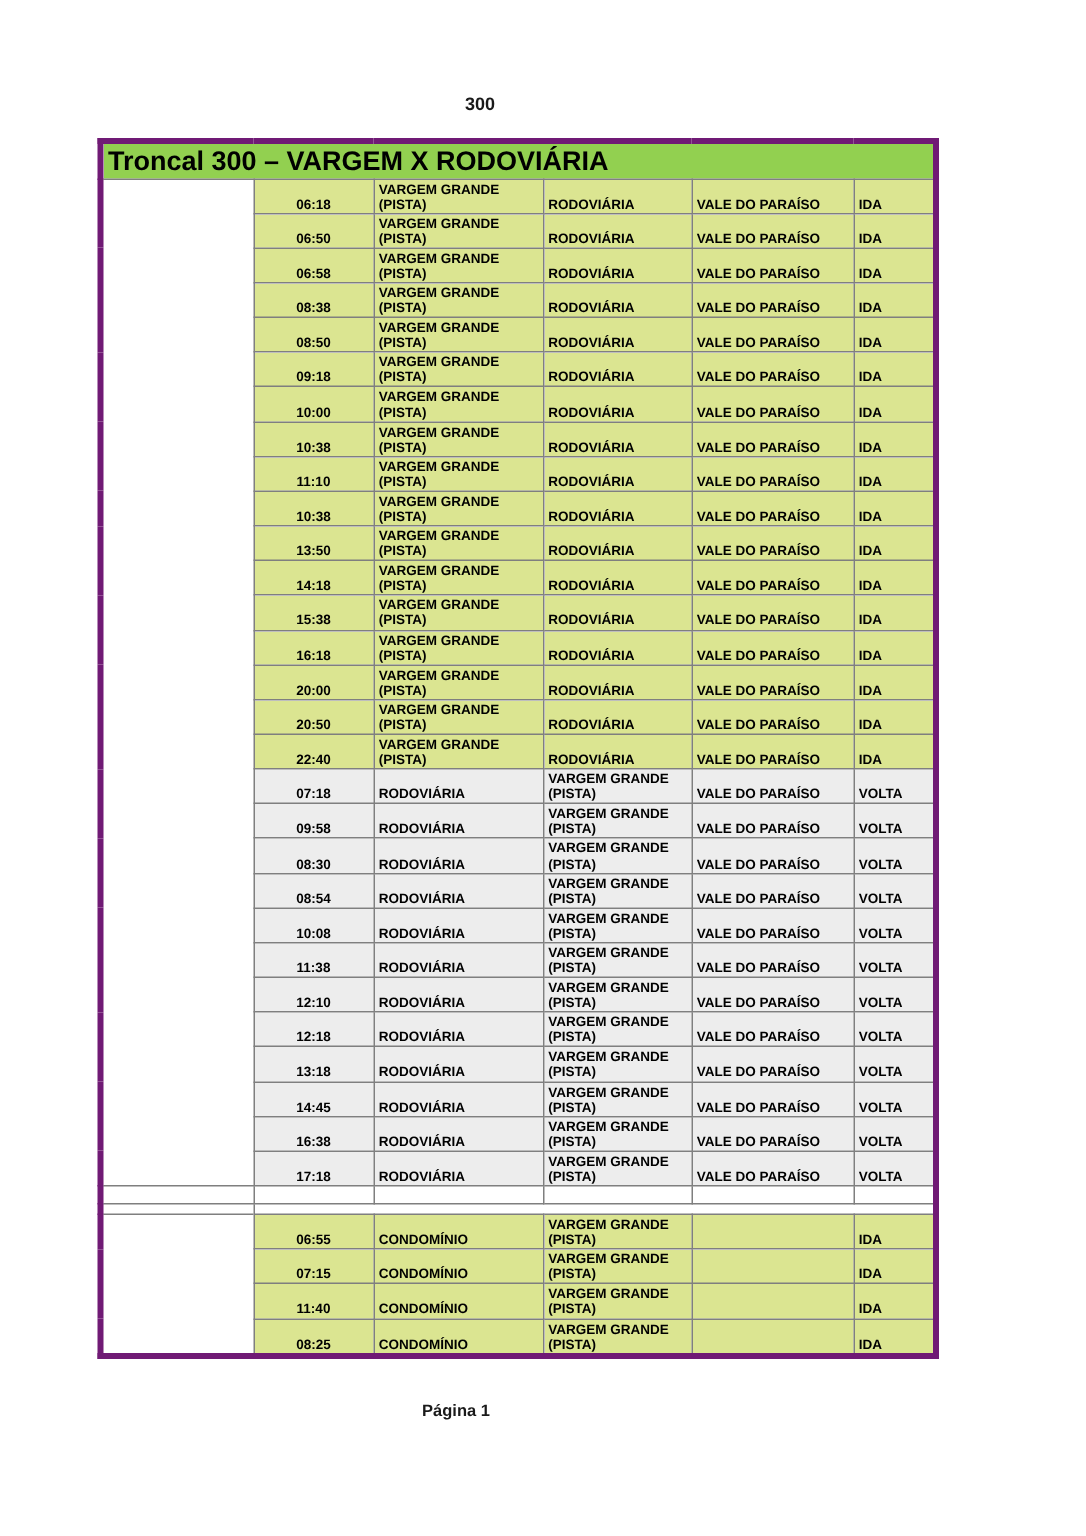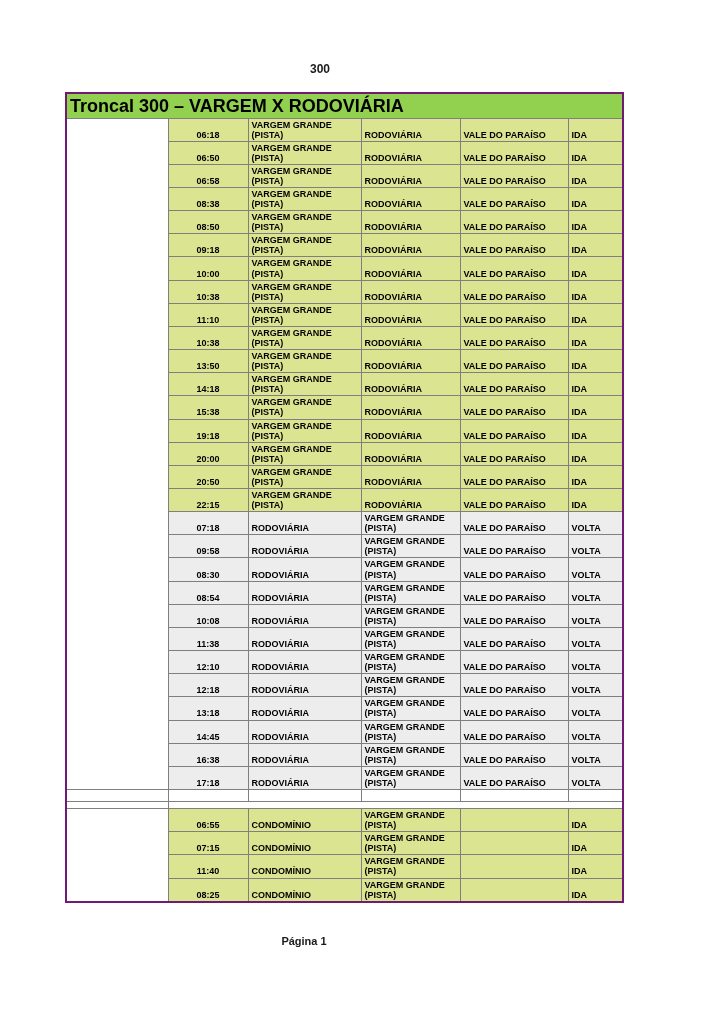--- a/index.html
+++ b/index.html
@@ -7,21 +7,21 @@
   body { font-family: "Liberation Sans", sans-serif; color: #000; position: relative; }
 
   .top-label {
     position: absolute; top: 62px; left: 0; width: 640px;
     text-align: center; font-size: 12px; font-weight: bold; color: #1a1a1a;
   }
 
   table.schedule {
     position: absolute; left: 65px; top: 92px;
     width: 557px; table-layout: fixed; border-collapse: collapse;
-    border: 2px solid #701a75;
+    border: 4px solid #701a75;
     font-size: 9px; font-weight: bold; line-height: 1.12;
   }
   table.schedule td {
     border: 1px solid var(--border, #7f7f7f);
     vertical-align: bottom; padding: 1px 3px;
     overflow: hidden; word-wrap: break-word;
   }
 
   td.title-cell {
     background: var(--title_bg, #92D050);
@@ -154,42 +154,42 @@
         <td class="data">IDA</td>
       </tr>
       <tr class="row sec-ida">
         <td class="data time-cell">15:38</td>
         <td class="data">VARGEM GRANDE (PISTA)</td>
         <td class="data">RODOVIÁRIA</td>
         <td class="data">VALE DO PARAÍSO</td>
         <td class="data">IDA</td>
       </tr>
       <tr class="row sec-ida">
-        <td class="data time-cell">19:18</td>
+        <td class="data time-cell">16:18</td>
         <td class="data">VARGEM GRANDE (PISTA)</td>
         <td class="data">RODOVIÁRIA</td>
         <td class="data">VALE DO PARAÍSO</td>
         <td class="data">IDA</td>
       </tr>
       <tr class="row sec-ida">
         <td class="data time-cell">20:00</td>
         <td class="data">VARGEM GRANDE (PISTA)</td>
         <td class="data">RODOVIÁRIA</td>
         <td class="data">VALE DO PARAÍSO</td>
         <td class="data">IDA</td>
       </tr>
       <tr class="row sec-ida">
         <td class="data time-cell">20:50</td>
         <td class="data">VARGEM GRANDE (PISTA)</td>
         <td class="data">RODOVIÁRIA</td>
         <td class="data">VALE DO PARAÍSO</td>
         <td class="data">IDA</td>
       </tr>
       <tr class="row sec-ida">
-        <td class="data time-cell">22:15</td>
+        <td class="data time-cell">22:40</td>
         <td class="data">VARGEM GRANDE (PISTA)</td>
         <td class="data">RODOVIÁRIA</td>
         <td class="data">VALE DO PARAÍSO</td>
         <td class="data">IDA</td>
       </tr>
       <tr class="row sec-volta">
         <td class="data time-cell">07:18</td>
         <td class="data">RODOVIÁRIA</td>
         <td class="data">VARGEM GRANDE (PISTA)</td>
         <td class="data">VALE DO PARAÍSO</td>

